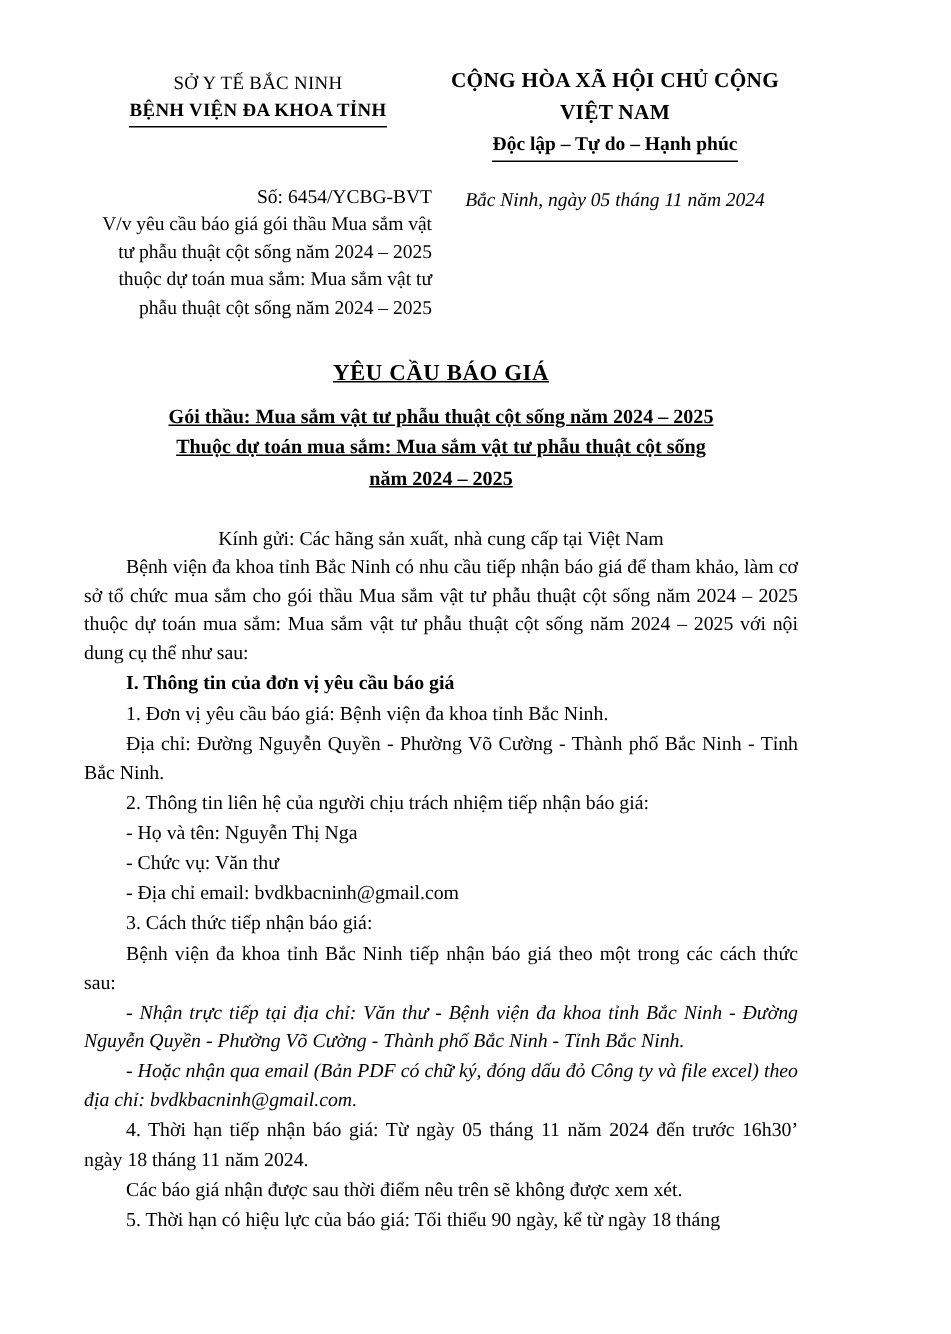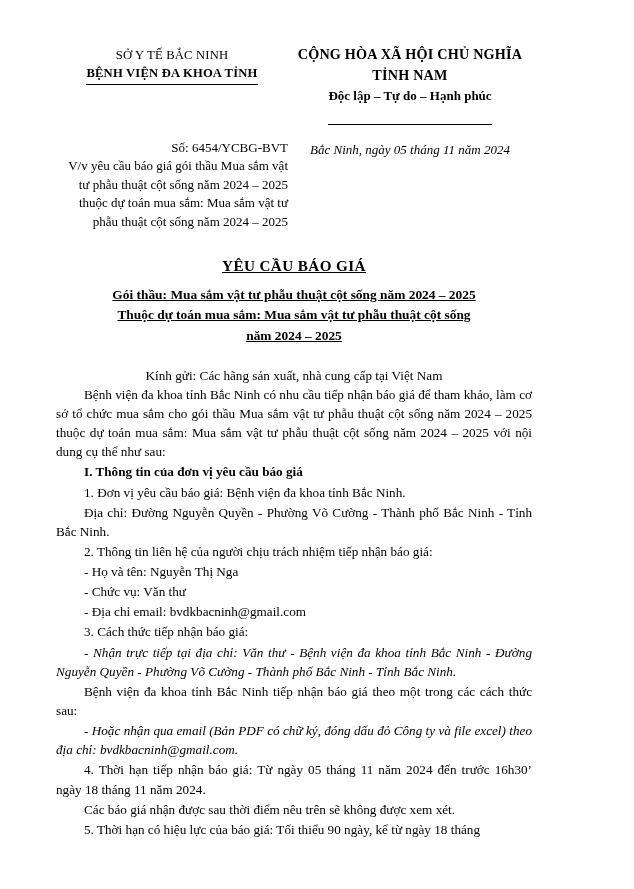--- a/index.html
+++ b/index.html
@@ -57,21 +57,21 @@
     letter-spacing: .2px;
   }
   .hdr-right .line2 {
     font-weight: bold;
     font-size: 13px;
     margin-top: 2px;
   }
   .hdr-right .line2 span {
     display: inline-block;
     border-bottom: 1px solid #000;
-    padding-bottom: 18px;
+    padding-bottom: 1px;
   }
   .sub-row {
     display: flex;
     align-items: flex-start;
     margin-top: 14px;
   }
   .sub-left {
     width: 232px;
     text-align: right;
     font-size: 13px;
@@ -132,21 +132,21 @@
 <div class="page">
 
   <div class="header">
     <div class="hdr-left">
       <div class="small-caps-line">SỞ Y TẾ BẮC NINH</div>
       <div class="small-caps-line bold">
         <span class="underline-short">BỆNH VIỆN ĐA KHOA TỈNH</span>
       </div>
     </div>
     <div class="hdr-right">
-      <div class="line1">CỘNG HÒA XÃ HỘI CHỦ NGHĨA TỈNH NAM</div>
+      <div class="line1">CỘNG HÒA XÃ HỘI CHỦ CỘNG VIỆT NAM</div>
       <div class="line2">
         <span>Độc lập – Tự do – Hạnh phúc</span>
       </div>
     </div>
   </div>
 
   <div class="sub-row">
     <div class="sub-left">
       <div>Số: 6454/YCBG-BVT</div>
       <div>V/v yêu cầu báo giá gói thầu Mua sắm vật tư phẫu thuật cột sống năm 2024 – 2025 thuộc dự toán mua sắm: Mua sắm vật tư phẫu thuật cột sống năm 2024 – 2025</div>
@@ -168,21 +168,21 @@
   <div class="body">
     <p class="p">Bệnh viện đa khoa tỉnh Bắc Ninh có nhu cầu tiếp nhận báo giá để tham khảo, làm cơ sở tổ chức mua sắm cho gói thầu Mua sắm vật tư phẫu thuật cột sống năm 2024 – 2025 thuộc dự toán mua sắm: Mua sắm vật tư phẫu thuật cột sống năm 2024 – 2025 với nội dung cụ thể như sau:</p>
     <p class="p heading">I. Thông tin của đơn vị yêu cầu báo giá</p>
     <p class="p">1. Đơn vị yêu cầu báo giá: Bệnh viện đa khoa tỉnh Bắc Ninh.</p>
     <p class="p">Địa chỉ: Đường Nguyễn Quyền - Phường Võ Cường - Thành phố Bắc Ninh - Tỉnh Bắc Ninh.</p>
     <p class="p">2. Thông tin liên hệ của người chịu trách nhiệm tiếp nhận báo giá:</p>
     <p class="p dash">- Họ và tên: Nguyễn Thị Nga</p>
     <p class="p dash">- Chức vụ: Văn thư</p>
     <p class="p dash">- Địa chỉ email: bvdkbacninh@gmail.com</p>
     <p class="p">3. Cách thức tiếp nhận báo giá:</p>
+    <p class="p">Bệnh viện đa khoa tỉnh Bắc Ninh tiếp nhận báo giá theo một trong các cách thức sau:</p>
     <p class="p italic">- Nhận trực tiếp tại địa chỉ: Văn thư - Bệnh viện đa khoa tỉnh Bắc Ninh - Đường Nguyễn Quyền - Phường Võ Cường - Thành phố Bắc Ninh - Tỉnh Bắc Ninh.</p>
-    <p class="p">Bệnh viện đa khoa tỉnh Bắc Ninh tiếp nhận báo giá theo một trong các cách thức sau:</p>
     <p class="p italic">- Hoặc nhận qua email (Bản PDF có chữ ký, đóng dấu đỏ Công ty và file excel) theo địa chỉ: bvdkbacninh@gmail.com.</p>
     <p class="p">4. Thời hạn tiếp nhận báo giá: Từ ngày 05 tháng 11 năm 2024 đến trước 16h30’ ngày 18 tháng 11 năm 2024.</p>
     <p class="p">Các báo giá nhận được sau thời điểm nêu trên sẽ không được xem xét.</p>
     <p class="p">5. Thời hạn có hiệu lực của báo giá: Tối thiểu 90 ngày, kể từ ngày 18 tháng</p>
   </div>
 
 </div>
 
 </body></html>

